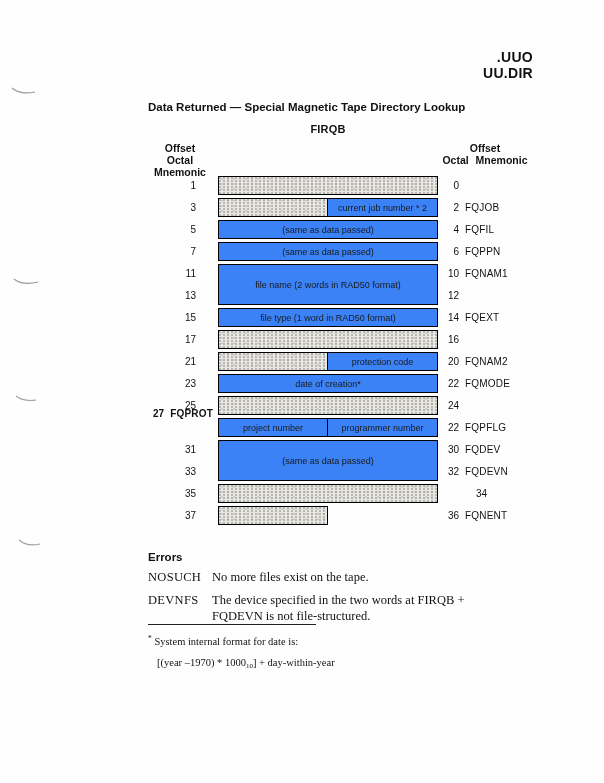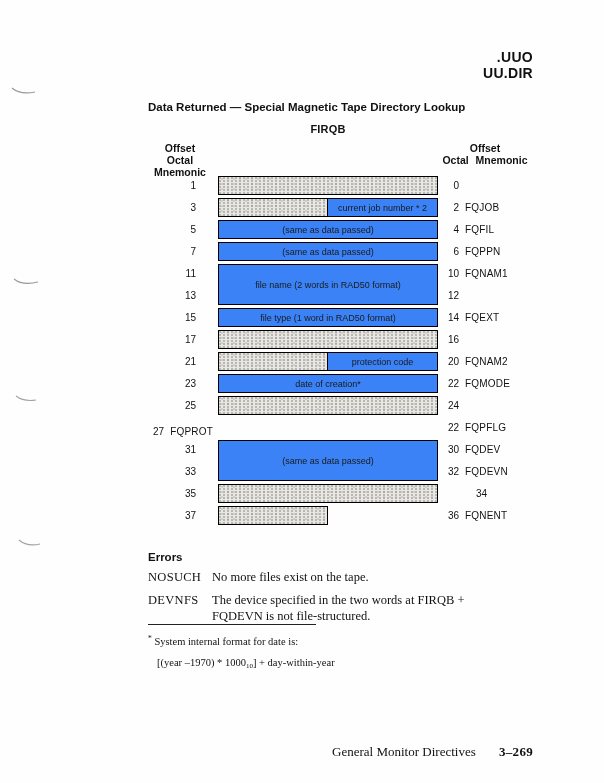--- a/index.html
+++ b/index.html
@@ -123,20 +123,24 @@
       <div class="drow" style="top: 176px; height: 19px; justify-content: center;">
         <div class="dcell shaded" style="width: 50%;"></div>
         <div class="dcell" style="width: 50%;">protection code</div>
       </div>
       <div class="drow" style="top: 198px; height: 19px;">
         <div class="dcell" style="width: 100%;">date of creation*</div>
       </div>
       <div class="drow" style="top: 220px; height: 19px;">
         <div class="dcell shaded" style="width: 100%;"></div>
       </div>
+      <div class="drow" style="top: 242px; height: 19px;">
+        <div class="dcell" style="width: 50%;">project number</div>
+        <div class="dcell" style="width: 50%;">programmer number</div>
+      </div>
       <div class="drow" style="top: 264px; height: 41px;">
         <div class="dcell" style="width: 100%;">(same as data passed)</div>
       </div>
       <div class="drow" style="top: 308px; height: 19px;">
         <div class="dcell shaded" style="width: 100%;"></div>
       </div>
       <div class="drow" style="top: 330px; height: 19px;">
         <div class="dcell shaded" style="width: 50%;"></div>
       </div>
     </div>
@@ -145,21 +149,21 @@
       <div class="olabel" style="top: 26px;"><span class="onum">3</span></div>
       <div class="olabel" style="top: 48px;"><span class="onum">5</span></div>
       <div class="olabel" style="top: 70px;"><span class="onum">7</span></div>
       <div class="olabel" style="top: 92px; margin-left: 20px;"><span class="onum">11</span></div>
       <div class="olabel" style="top: 114px;"><span class="onum">13</span></div>
       <div class="olabel" style="top: 136px;"><span class="onum">15</span></div>
       <div class="olabel" style="top: 158px;"><span class="onum">17</span></div>
       <div class="olabel" style="top: 180px;"><span class="onum">21</span></div>
       <div class="olabel" style="top: 202px;"><span class="onum">23</span></div>
       <div class="olabel" style="top: 224px;"><span class="onum">25</span></div>
-      <div class="olabel has-mn" style="top: 250px;"><span class="onum">27</span><span class="omn">FQPROT</span></div>
+      <div class="olabel has-mn" style="top: 232px; font-weight: bold;"><span class="onum">27</span><span class="omn">FQPROT</span></div>
       <div class="olabel" style="top: 268px;"><span class="onum">31</span></div>
       <div class="olabel" style="top: 290px;"><span class="onum">33</span></div>
       <div class="olabel" style="top: 312px;"><span class="onum">35</span></div>
       <div class="olabel" style="top: 334px;"><span class="onum">37</span></div>
     </div>
   <div class="labels right" id="right-labels">
       <div class="olabel" style="top: 4px;"><span class="onum">0</span></div>
       <div class="olabel" style="top: 26px;"><span class="onum">2</span><span class="omn">FQJOB</span></div>
       <div class="olabel" style="top: 48px;"><span class="onum">4</span><span class="omn">FQFIL</span></div>
       <div class="olabel" style="top: 70px;"><span class="onum">6</span><span class="omn">FQPPN</span></div>
@@ -188,18 +192,14 @@
         <div class="error-desc">The device specified in the two words at FIRQB + FQDEVN is not file-structured.</div>
       </div>
     </div>
 
   <div class="fn-rule"></div>
   <div class="footnote">
     <div><sup>*</sup> <span>System internal format for date is:</span></div>
     <div class="fn-formula"><span>[(year –1970) * 1000</span><sub>10</sub><span>]  +  day-within-year</span></div>
   </div>
 
-  <div class="footer">
-    <span>General Monitor Directives</span>
-    <span class="pageno">3–269</span>
-  </div>
 
 </div>
 
 </body></html>

